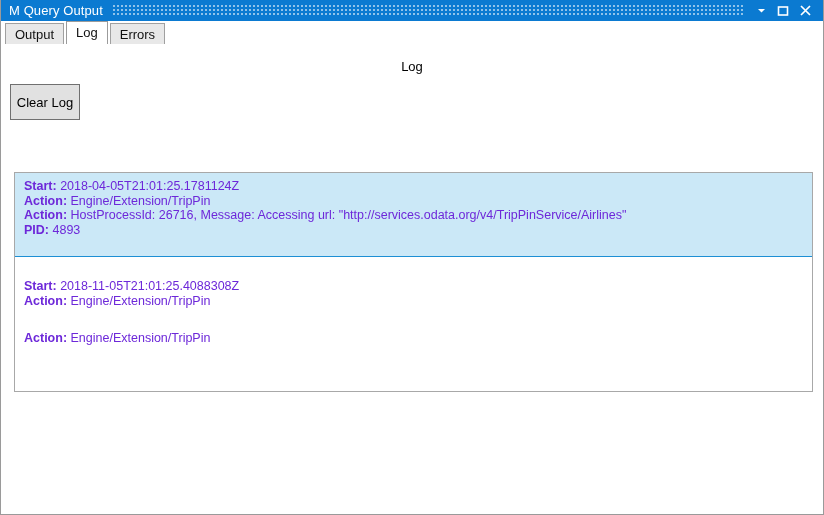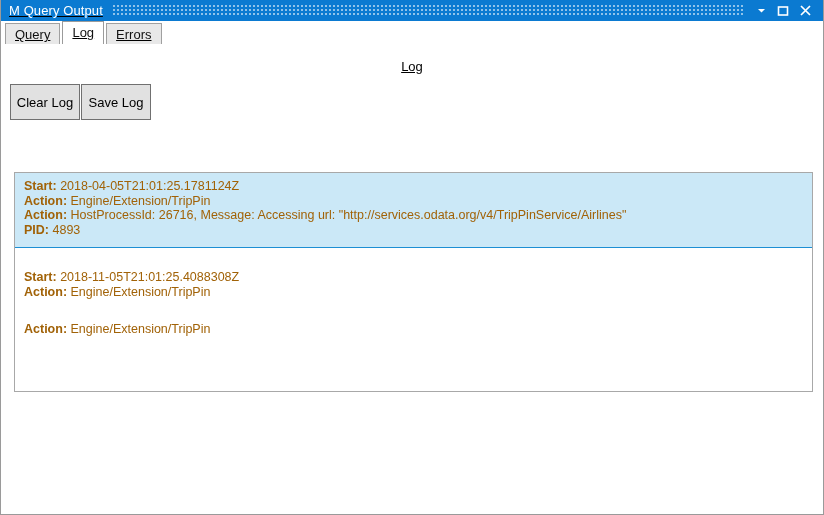--- a/index.html
+++ b/index.html
@@ -14,21 +14,20 @@
 
   .window {
     position: relative;
     width: 824px;
     height: 515px;
     box-sizing: border-box;
     background: #ffffff;
     border: 1px solid #9a9a9a;
     border-top: none;
     overflow: hidden;
-    text-decoration: underline;
   }
 
   
   .titlebar {
     position: relative;
     height: 21px;
     background: #0b7ad1;
     display: flex;
     align-items: center;
     overflow: hidden;
@@ -140,23 +139,23 @@
     width: 799px;
     height: 220px;
     background: #ffffff;
     border: 1px solid #a8a8a8;
     box-sizing: border-box;
     overflow: hidden;
   }
 
   .log-entry {
     font-size: 12.5px;
-    color: #a16207;
+    color: #6d28d9;
     line-height: 14.6px;
-    padding: 6px 8px 10px 9px;
+    padding: 6px 8px 19px 9px;
     box-sizing: border-box;
   }
   .log-entry.selected {
     background: #cbe8f7;
     border: 1px solid #1d8fd4;
     margin: -1px -1px 0 -1px;
   }
   .log-entry.plain {
     padding-top: 8px;
     padding-bottom: 0;
@@ -192,32 +191,31 @@
       </div>
       <div class="cap-btn">
         <svg width="13" height="13" viewBox="0 0 13 13" aria-hidden="true">
           <path d="M2 2 L11 11 M11 2 L2 11" stroke="#ffffff" stroke-width="1.7" fill="none"></path>
         </svg>
       </div>
     </div>
   </div>
 
   <div class="tabstrip">
-    <div class="tab">Query</div>
+    <div class="tab">Output</div>
     <div class="tab selected">Log</div>
     <div class="tab">Errors</div>
   </div>
 
   <div class="tabpage">
 
     <div class="page-heading">Log</div>
 
     <div class="button-row">
       <button class="winbtn">Clear Log</button>
-      <button class="winbtn">Save Log</button>
     </div>
 
     <div class="log-panel">
       <div id="log-list">
           <div class="log-entry selected">
             <div class="log-line"><span class="log-key">Start:</span><span class="log-val"> 2018-04-05T21:01:25.1781124Z</span></div>
             <div class="log-line"><span class="log-key">Action:</span><span class="log-val"> Engine/Extension/TripPin</span></div>
             <div class="log-line"><span class="log-key">Action:</span><span class="log-val"> HostProcessId: 26716, Message: Accessing url: "http://services.odata.org/v4/TripPinService/Airlines"</span></div>
             <div class="log-line"><span class="log-key">PID:</span><span class="log-val"> 4893</span></div>
           </div>

